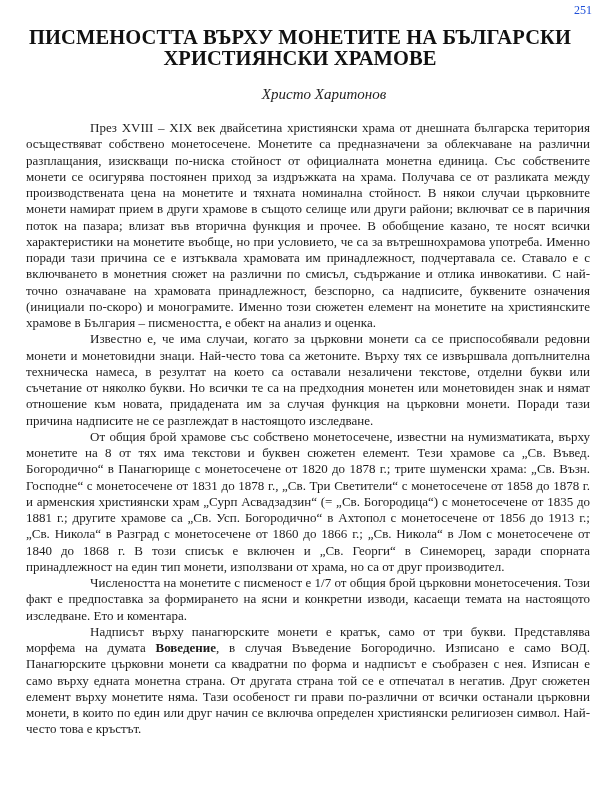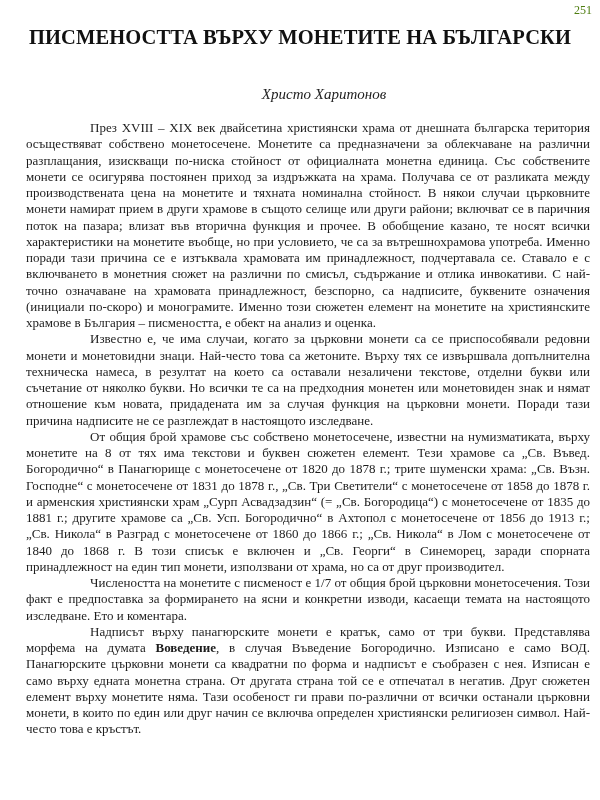--- a/index.html
+++ b/index.html
@@ -13,21 +13,21 @@
       overflow: hidden;
       position: relative;
       font-family: "Liberation Serif", "DejaVu Serif", serif;
       color: #1a1a1a;
     }
     .page-number {
       position: absolute;
       top: 3px;
       right: 8px;
       font-size: 12px;
-      color: #4d7c0f;
+      color: #1d4ed8;
     }
     .title {
       position: absolute;
       top: 27px;
       left: 0;
       width: 600px;
       text-align: center;
       font-weight: bold;
       font-size: 20.5px;
       line-height: 21px;
@@ -62,20 +62,21 @@
     }
     .body b { font-weight: bold; }
   </style>
 </head>
 <body>
 
 <div class="page-number">251</div>
 
 <div class="title">
   <div>ПИСМЕНОСТТА ВЪРХУ МОНЕТИТЕ НА БЪЛГАРСКИ</div>
+  <div>ХРИСТИЯНСКИ ХРАМОВЕ</div>
 </div>
 
 <div class="author">Христо Харитонов</div>
 
 <div class="body">
   <p>През XVIII – XIX век двайсетина християнски храма от днешната българска територия осъществяват собствено монетосечене. Монетите са предназначени за облекчаване на различни разплащания, изискващи по-ниска стойност от официалната монетна единица. Със собствените монети се осигурява постоянен приход за издръжката на храма. Получава се от разликата между производствената цена на монетите и тяхната номинална стойност. В някои случаи църковните монети намират прием в други храмове в същото селище или други райони; включват се в паричния поток на пазара; влизат във вторична функция и прочее. В обобщение казано, те носят всички характеристики на монетите въобще, но при условието, че са за вътрешнохрамова употреба. Именно поради тази причина се е изтъквала храмовата им принадлежност, подчертавала се. Ставало е с включването в монетния сюжет на различни по смисъл, съдържание и отлика инвокативи. С най-точно означаване на храмовата принадлежност, безспорно, са надписите, буквените означения (инициали по-скоро) и монограмите. Именно този сюжетен елемент на монетите на християнските храмове в България – писмеността, е обект на анализ и оценка.</p>
   <p>Известно е, че има случаи, когато за църковни монети са се приспособявали редовни монети и монетовидни знаци. Най-често това са жетоните. Върху тях се извършвала допълнителна техническа намеса, в резултат на което са оставали незаличени текстове, отделни букви или съчетание от няколко букви. Но всички те са на предходния монетен или монетовиден знак и нямат отношение към новата, придадената им за случая функция на църковни монети. Поради тази причина надписите не се разглеждат в настоящото изследване.</p>
   <p>От общия брой храмове със собствено монетосечене, известни на нумизматиката, върху монетите на 8 от тях има текстови и буквен сюжетен елемент. Тези храмове са „Св. Въвед. Богородично“ в Панагюрище с монетосечене от 1820 до 1878 г.; трите шуменски храма: „Св. Възн. Господне“ с монетосечене от 1831 до 1878 г., „Св. Три Светители“ с монетосечене от 1858 до 1878 г. и арменския християнски храм „Сурп Асвадзадзин“ (= „Св. Богородица“) с монетосечене от 1835 до 1881 г.; другите храмове са „Св. Усп. Богородично“ в Ахтопол с монетосечене от 1856 до 1913 г.; „Св. Никола“ в Разград с монетосечене от 1860 до 1866 г.; „Св. Никола“ в Лом с монетосечене от 1840 до 1868 г. В този списък е включен и „Св. Георги“ в Синеморец, заради спорната принадлежност на един тип монети, използвани от храма, но са от друг производител.</p>
   <p>Числеността на монетите с писменост е 1/7 от общия брой църковни монетосечения. Този факт е предпоставка за формирането на ясни и конкретни изводи, касаещи темата на настоящото изследване. Ето и коментара.</p>
   <p><span>Надписът върху панагюрските монети е кратък, само от три букви. Представлява морфема на думата </span><b>Воведение</b><span>, в случая Въведение Богородично. Изписано е само ВОД. Панагюрските църковни монети са квадратни по форма и надписът е съобразен с нея. Изписан е само върху едната монетна страна. От другата страна той се е отпечатал в негатив. Друг сюжетен елемент върху монетите няма. Тази особеност ги прави по-различни от всички останали църковни монети, в които по един или друг начин се включва определен християнски религиозен символ. Най-често това е кръстът.</span></p>

